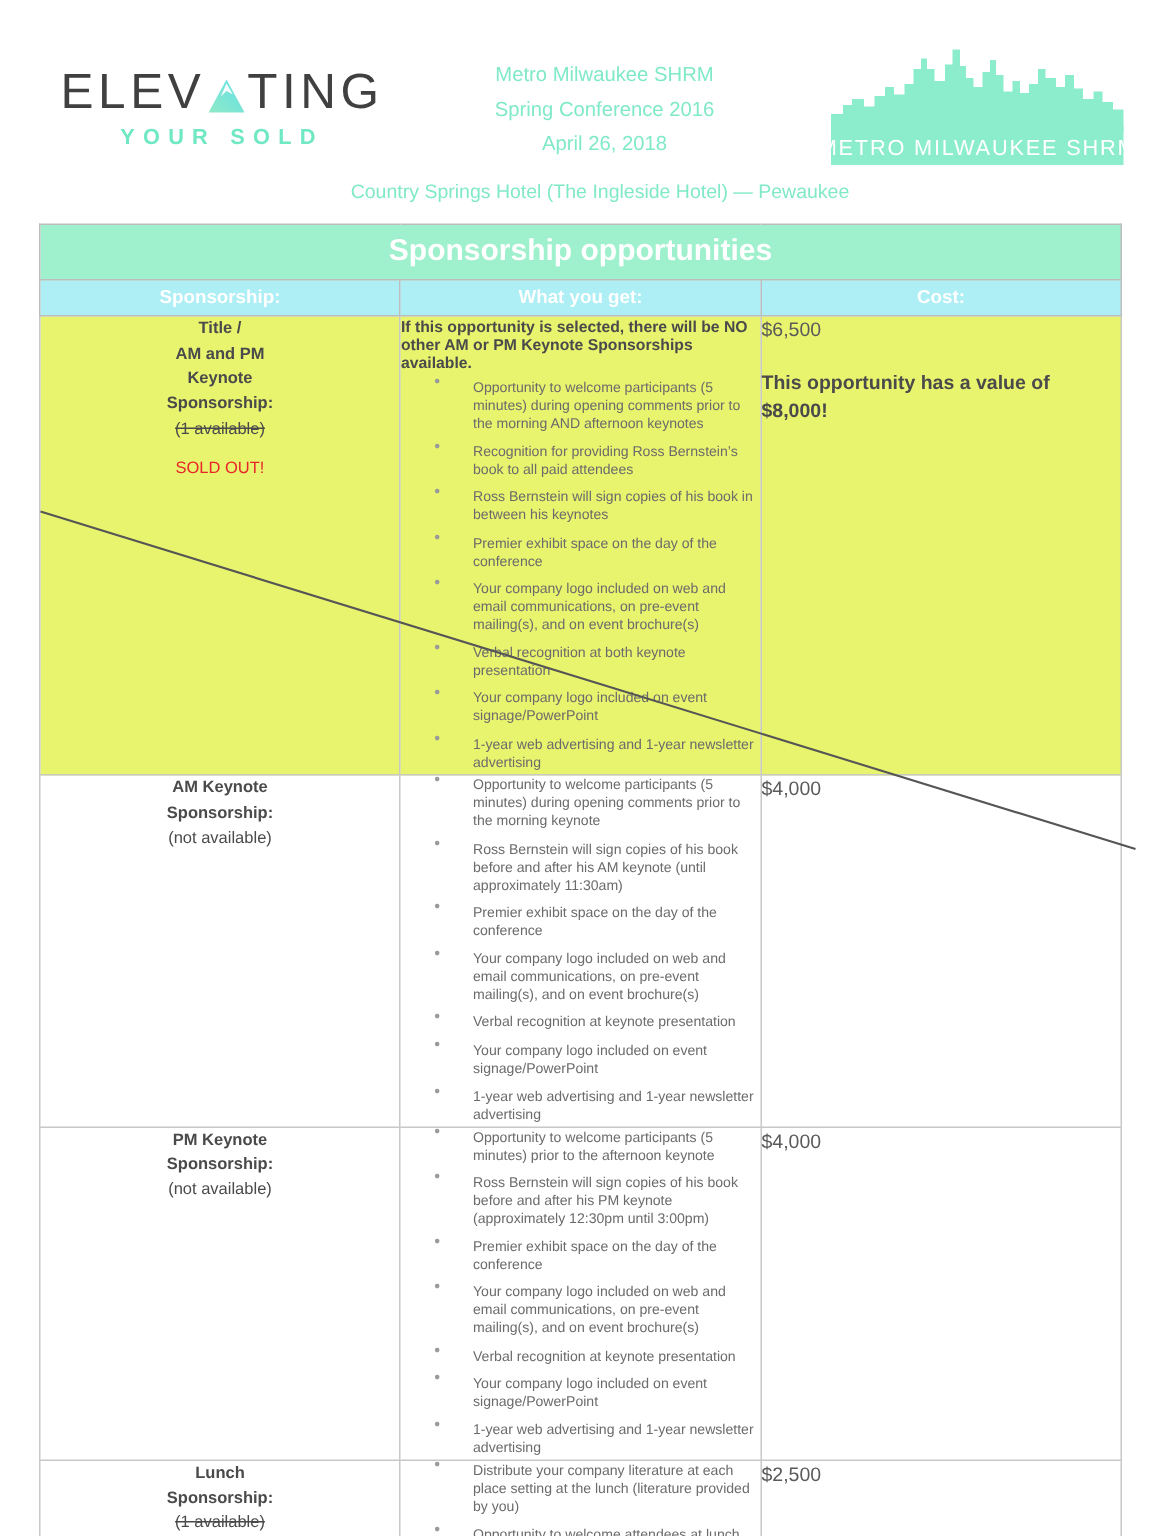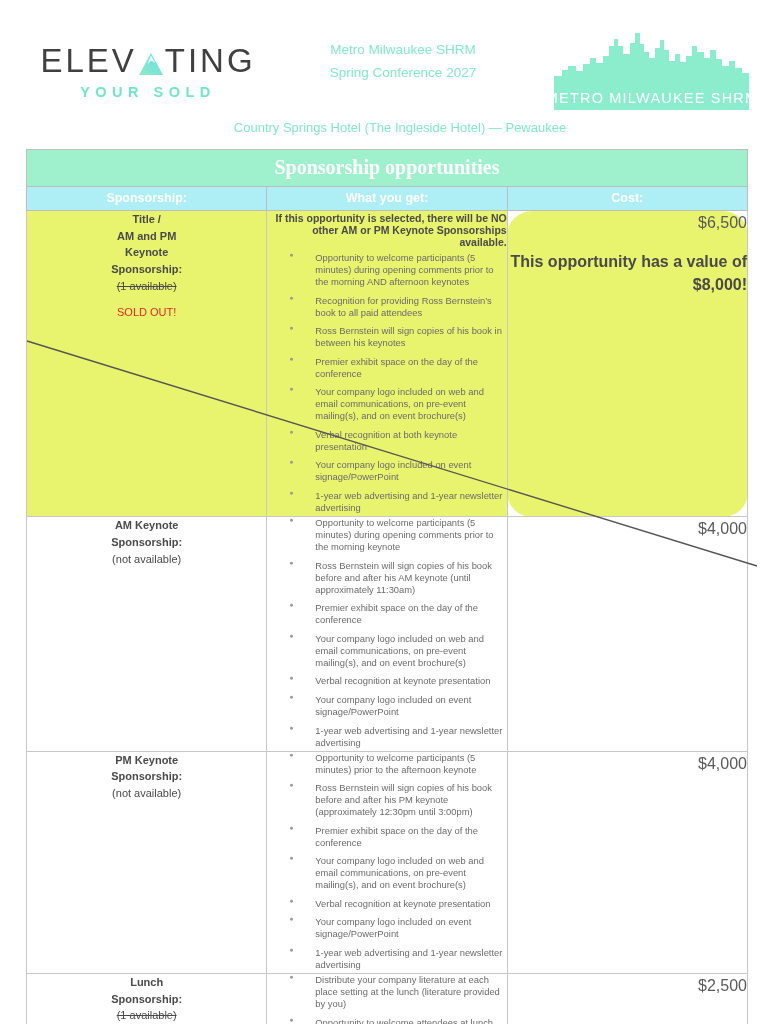--- a/index.html
+++ b/index.html
@@ -103,21 +103,20 @@
   .title-row td {
     background: #9ff0cc;
     text-align: center;
     padding: 6px 0 7px 0;
     border-color: #bdbdbd;
   }
   .title-row .t {
     font-size: 20px;
     font-weight: bold;
     color: #ffffff;
-    font-family: Liberation Serif, serif;
   }
   .hdr-row td {
     background: #aeeef5;
     color: #ffffff;
     font-weight: bold;
     font-size: 12.5px;
     text-align: center;
     padding: 4px 0 5px 0;
     border-color: #bdbdbd;
   }
@@ -138,21 +137,21 @@
   .strike { text-decoration: line-through; }
   .soldout {
     color: #e8262a;
     font-weight: normal;
     font-size: 11px;
     margin-top: 9px;
   }
 
   .get-cell { padding: 5px 8px 5px 4px; }
   .lead {
-    text-align: right;
+    text-align: left;
     font-weight: bold;
     font-size: 10.5px;
     color: #4a4a4a;
     margin: 1px 0 4px 0;
   }
   ul.bl {
     margin: 0;
     padding: 0 0 0 22px;
     list-style: none;
   }
@@ -168,26 +167,25 @@
   ul.bl li::before {
     content: "\25CF";
     position: absolute;
     left: 0;
     top: -1px;
     font-size: 7px;
     color: #9a9a9a;
   }
 
   .cost-cell {
-    text-align: right;
+    text-align: left;
     padding: 6px 3px 6px 3px;
-    font-size: 16px;
+    font-size: 13px;
     color: #5a5a5a;
     line-height: 1.45;
-    border-radius: 25px;
   }
   .cost-cell .value-note {
     margin-top: 16px;
     font-weight: bold;
     color: #4a4a4a;
   }
 
   tr.highlight td { background: #e8f36e; }
 
   
@@ -220,21 +218,22 @@
             <path d="M13 4.5 L17.2 12 L13 9.6 L9.2 13.4 Z" fill="#ffffff" opacity="0.92"></path>
           </svg>
         </span>
         <span>TING</span>
       </div>
       <div class="logo-tag">YOUR SOLD</div>
     </div>
 
     <div class="center-head">
       <div>Metro Milwaukee SHRM</div>
-      <div>Spring Conference 2027</div>
+      <div>Spring Conference 2016</div>
+      <div>April 26, 2018</div>
     </div>
 
     <div class="venue">Country Springs Hotel (The Ingleside Hotel) — Pewaukee</div>
 
     <div class="logo-right">
       <svg viewBox="0 0 200 88" width="200" height="88" aria-hidden="true">
         <g fill="#8BEDCB">
 
           <path d="M2,48 L10,48 L10,42 L16,42 L16,38 L24,38 L24,43 L31,43 L31,36 L38,36 L38,30 L44,30 L44,35 L51,35 L51,28
                    L57,28 L57,18 L62,18 L62,11 L66,11 L66,18 L71,18 L71,26 L78,26 L78,15 L83,15 L83,5 L88,5 L88,16 L92,16

